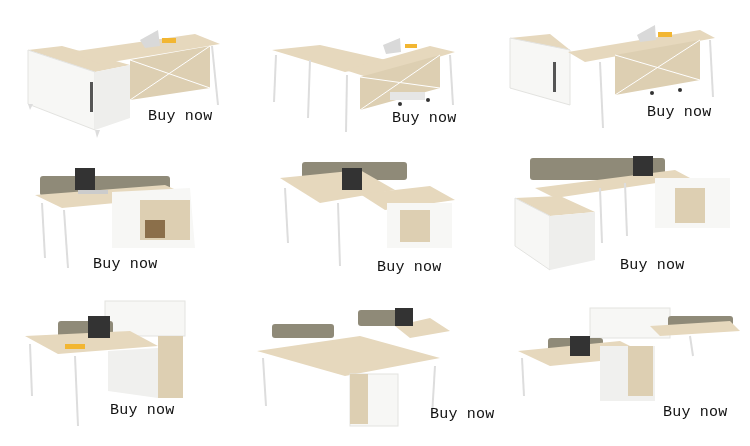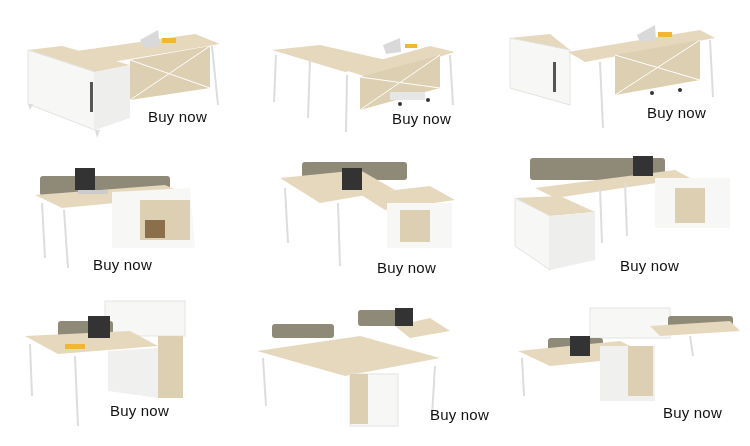--- a/index.html
+++ b/index.html
@@ -1,19 +1,19 @@
 <!DOCTYPE html>
 <html><head>
 <meta charset="utf-8">
 <style>
   html, body { margin: 0; padding: 0; background: #ffffff; }
   body { width: 750px; height: 446px; position: relative; overflow: hidden; font-family: "Liberation Sans", sans-serif; }
   .cell { position: absolute; width: 250px; height: 148px; }
   .cell svg { position: absolute; left: 0; top: 0; }
-  .buy { position: absolute; font-family: Liberation Sans, sans-serif; font-size: 15px; color: #111; cursor: pointer; white-space: nowrap; letter-spacing: 0.2px; }
+  .buy { position: absolute; font-family: Liberation Mono, monospace; font-size: 15px; color: #111; cursor: pointer; white-space: nowrap; letter-spacing: 0.2px; }
 </style>
 </head>
 <body>
 
 <div class="cell" style="left:0;top:0;">
   <svg width="250" height="148" viewBox="0 0 250 148">
     <polygon points="28,50 62,46 130,65 95,72" fill="#e6d8bd"></polygon>
     <polygon points="28,50 95,72 95,130 28,104" fill="#f7f7f5" stroke="#e3e3e0"></polygon>
     <polygon points="95,72 130,65 130,118 95,130" fill="#eeeeec"></polygon>
     <rect x="90" y="82" width="3" height="30" fill="#555"></rect>

